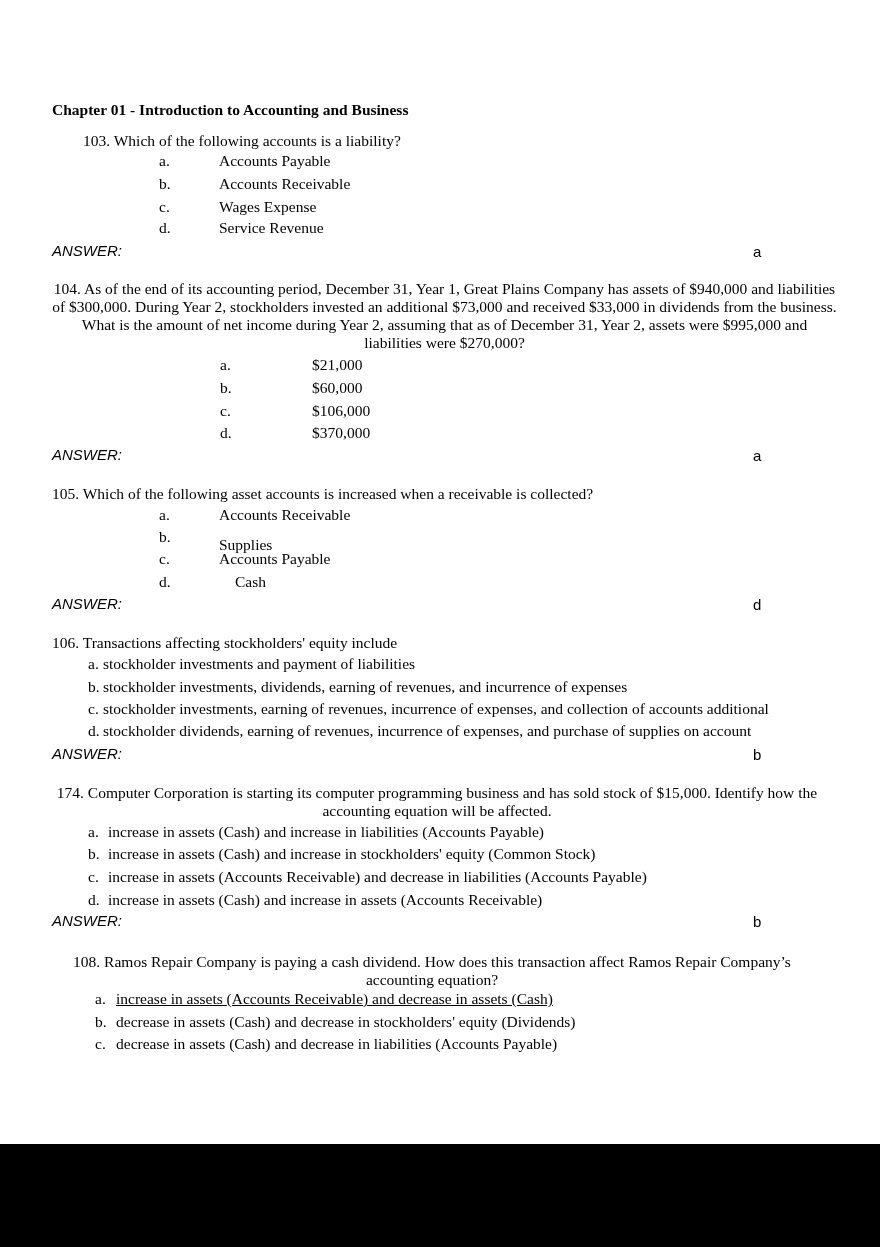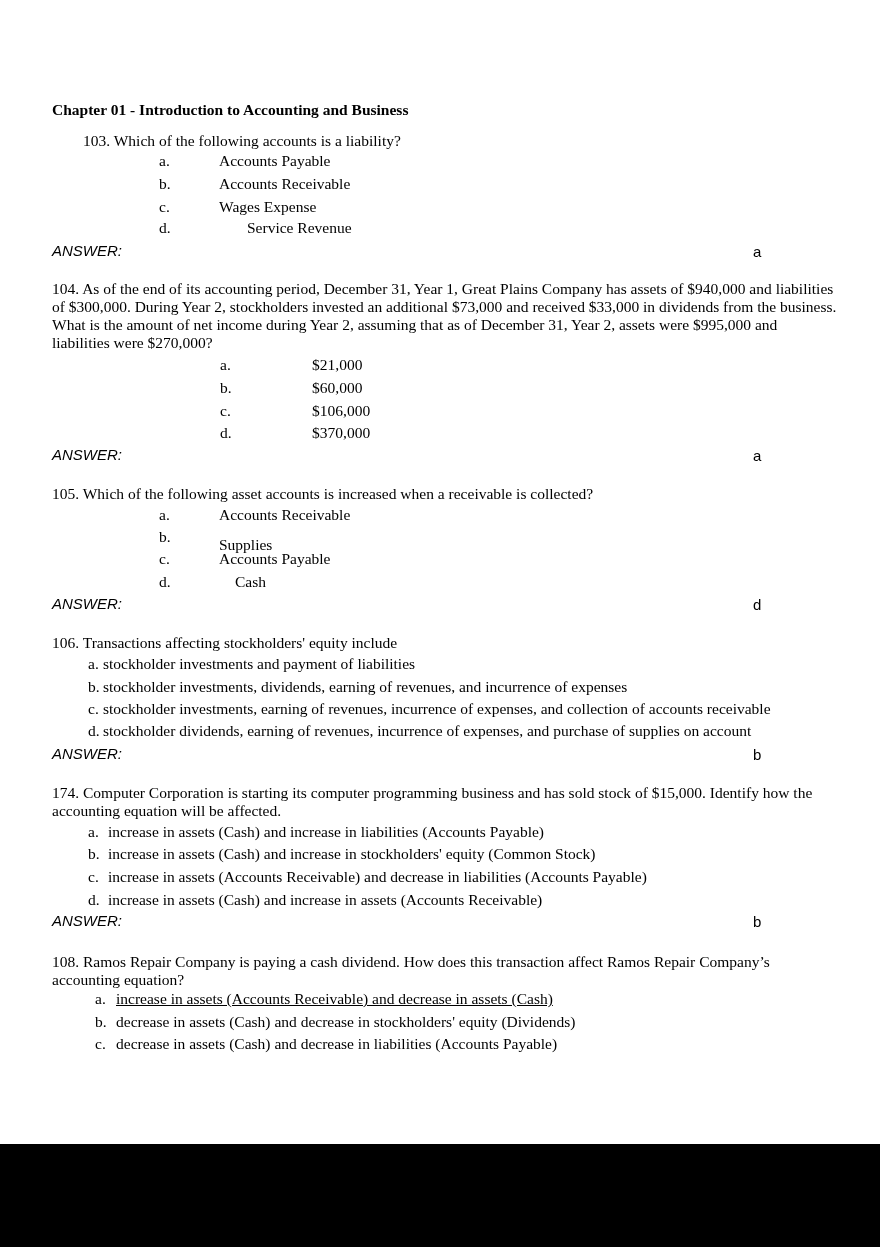--- a/index.html
+++ b/index.html
@@ -1,21 +1,21 @@
 <!DOCTYPE html>
 <html><head>
 <meta charset="utf-8">
 <style>
   html, body { margin: 0; padding: 0; }
   body {
     width: 880px; height: 1247px; background: #ffffff; position: relative;
     overflow: hidden; color: #000;
     font-family: "Liberation Serif", serif; font-size: 15.5px;
   }
-  .page { position: absolute; left: 0; top: 0; width: 880px; height: 1056px; background: #fff; }
+  .page { position: absolute; left: 0; top: 0; width: 880px; height: 1056px; background: #fff; text-align: center; }
   .black-band { position: absolute; left: 0; top: 1144px; width: 880px; height: 103px; background: #000; }
   .abs { position: absolute; white-space: nowrap; line-height: 18px; }
   .title { font-weight: bold; }
   .answer-label { font-family: "Liberation Sans", sans-serif; font-style: italic; font-size: 15px; }
   .answer-value { font-family: "Liberation Sans", sans-serif; font-size: 15px; }
   .stem { position: absolute; left: 52px; width: 790px; line-height: 18px; white-space: normal; }
 </style>
 </head>
 <body>
 
@@ -25,21 +25,21 @@
 
   <div>
     <div class="abs" style="left:52px; top:132px;margin-left:31px;">103. Which of the following accounts is a liability?</div>
     <div class="abs" style="left:159px; top:152px;">a.</div>
     <div class="abs" style="left:219px; top:152px;">Accounts Payable</div>
     <div class="abs" style="left:159px; top:175px;">b.</div>
     <div class="abs" style="left:219px; top:175px;">Accounts Receivable</div>
     <div class="abs" style="left:159px; top:198px;">c.</div>
     <div class="abs" style="left:219px; top:198px;">Wages Expense</div>
     <div class="abs" style="left:159px; top:219px;">d.</div>
-    <div class="abs" style="left:219px; top:219px;margin-left:28px;">Service Revenue</div>
+    <div class="abs" style="left:219px; top:219px;">Service Revenue</div>
     <div class="abs answer-label" style="left:52px; top:242px;">ANSWER:</div>
     <div class="abs answer-value" style="left:753px; top:243px;">a</div>
   </div>
 
   <div>
     <div class="stem" style="top:280px; width:785px;">104. As of the end of its accounting period, December 31, Year 1, Great Plains Company has assets of $940,000 and liabilities of $300,000.  During Year 2, stockholders invested an additional $73,000 and received $33,000 in dividends from the business. What is the amount of net income during Year 2, assuming that as of December 31, Year 2, assets were $995,000 and liabilities were $270,000?</div>
     <div class="abs" style="left:220px; top:356px;">a.</div>
     <div class="abs" style="left:312px; top:356px;">$21,000</div>
     <div class="abs" style="left:220px; top:379px;">b.</div>
     <div class="abs" style="left:312px; top:379px;">$60,000</div>
@@ -65,21 +65,21 @@
     <div class="abs answer-value" style="left:753px; top:596px;">d</div>
   </div>
 
   <div>
     <div class="abs" style="left:52px; top:634px;">106. Transactions affecting stockholders' equity include</div>
     <div class="abs" style="left:88px; top:655px;">a.</div>
     <div class="abs" style="left:103px; top:655px;">stockholder investments and payment of liabilities</div>
     <div class="abs" style="left:88px; top:678px;">b.</div>
     <div class="abs" style="left:103px; top:678px;">stockholder investments, dividends, earning of revenues, and incurrence of expenses</div>
     <div class="abs" style="left:88px; top:700px;">c.</div>
-    <div class="abs" style="left:103px; top:700px;">stockholder investments, earning of revenues, incurrence of expenses, and collection of accounts receivable</div>
+    <div class="abs" style="left:103px; top:700px;">stockholder investments, earning of revenues, incurrence of expenses, and collection of accounts additional</div>
     <div class="abs" style="left:88px; top:722px;">d.</div>
     <div class="abs" style="left:103px; top:722px;">stockholder dividends, earning of revenues, incurrence of expenses, and purchase of supplies on account</div>
     <div class="abs answer-label" style="left:52px; top:745px;">ANSWER:</div>
     <div class="abs answer-value" style="left:753px; top:746px;">b</div>
   </div>
 
   <div>
     <div class="stem" style="top:784px; width:770px;">174. Computer Corporation is starting its computer programming business and has sold stock of $15,000.  Identify how the accounting equation will be affected.</div>
     <div class="abs" style="left:88px; top:823px;">a.</div>
     <div class="abs" style="left:108px; top:823px;">increase in assets (Cash) and increase in liabilities (Accounts Payable)</div>

